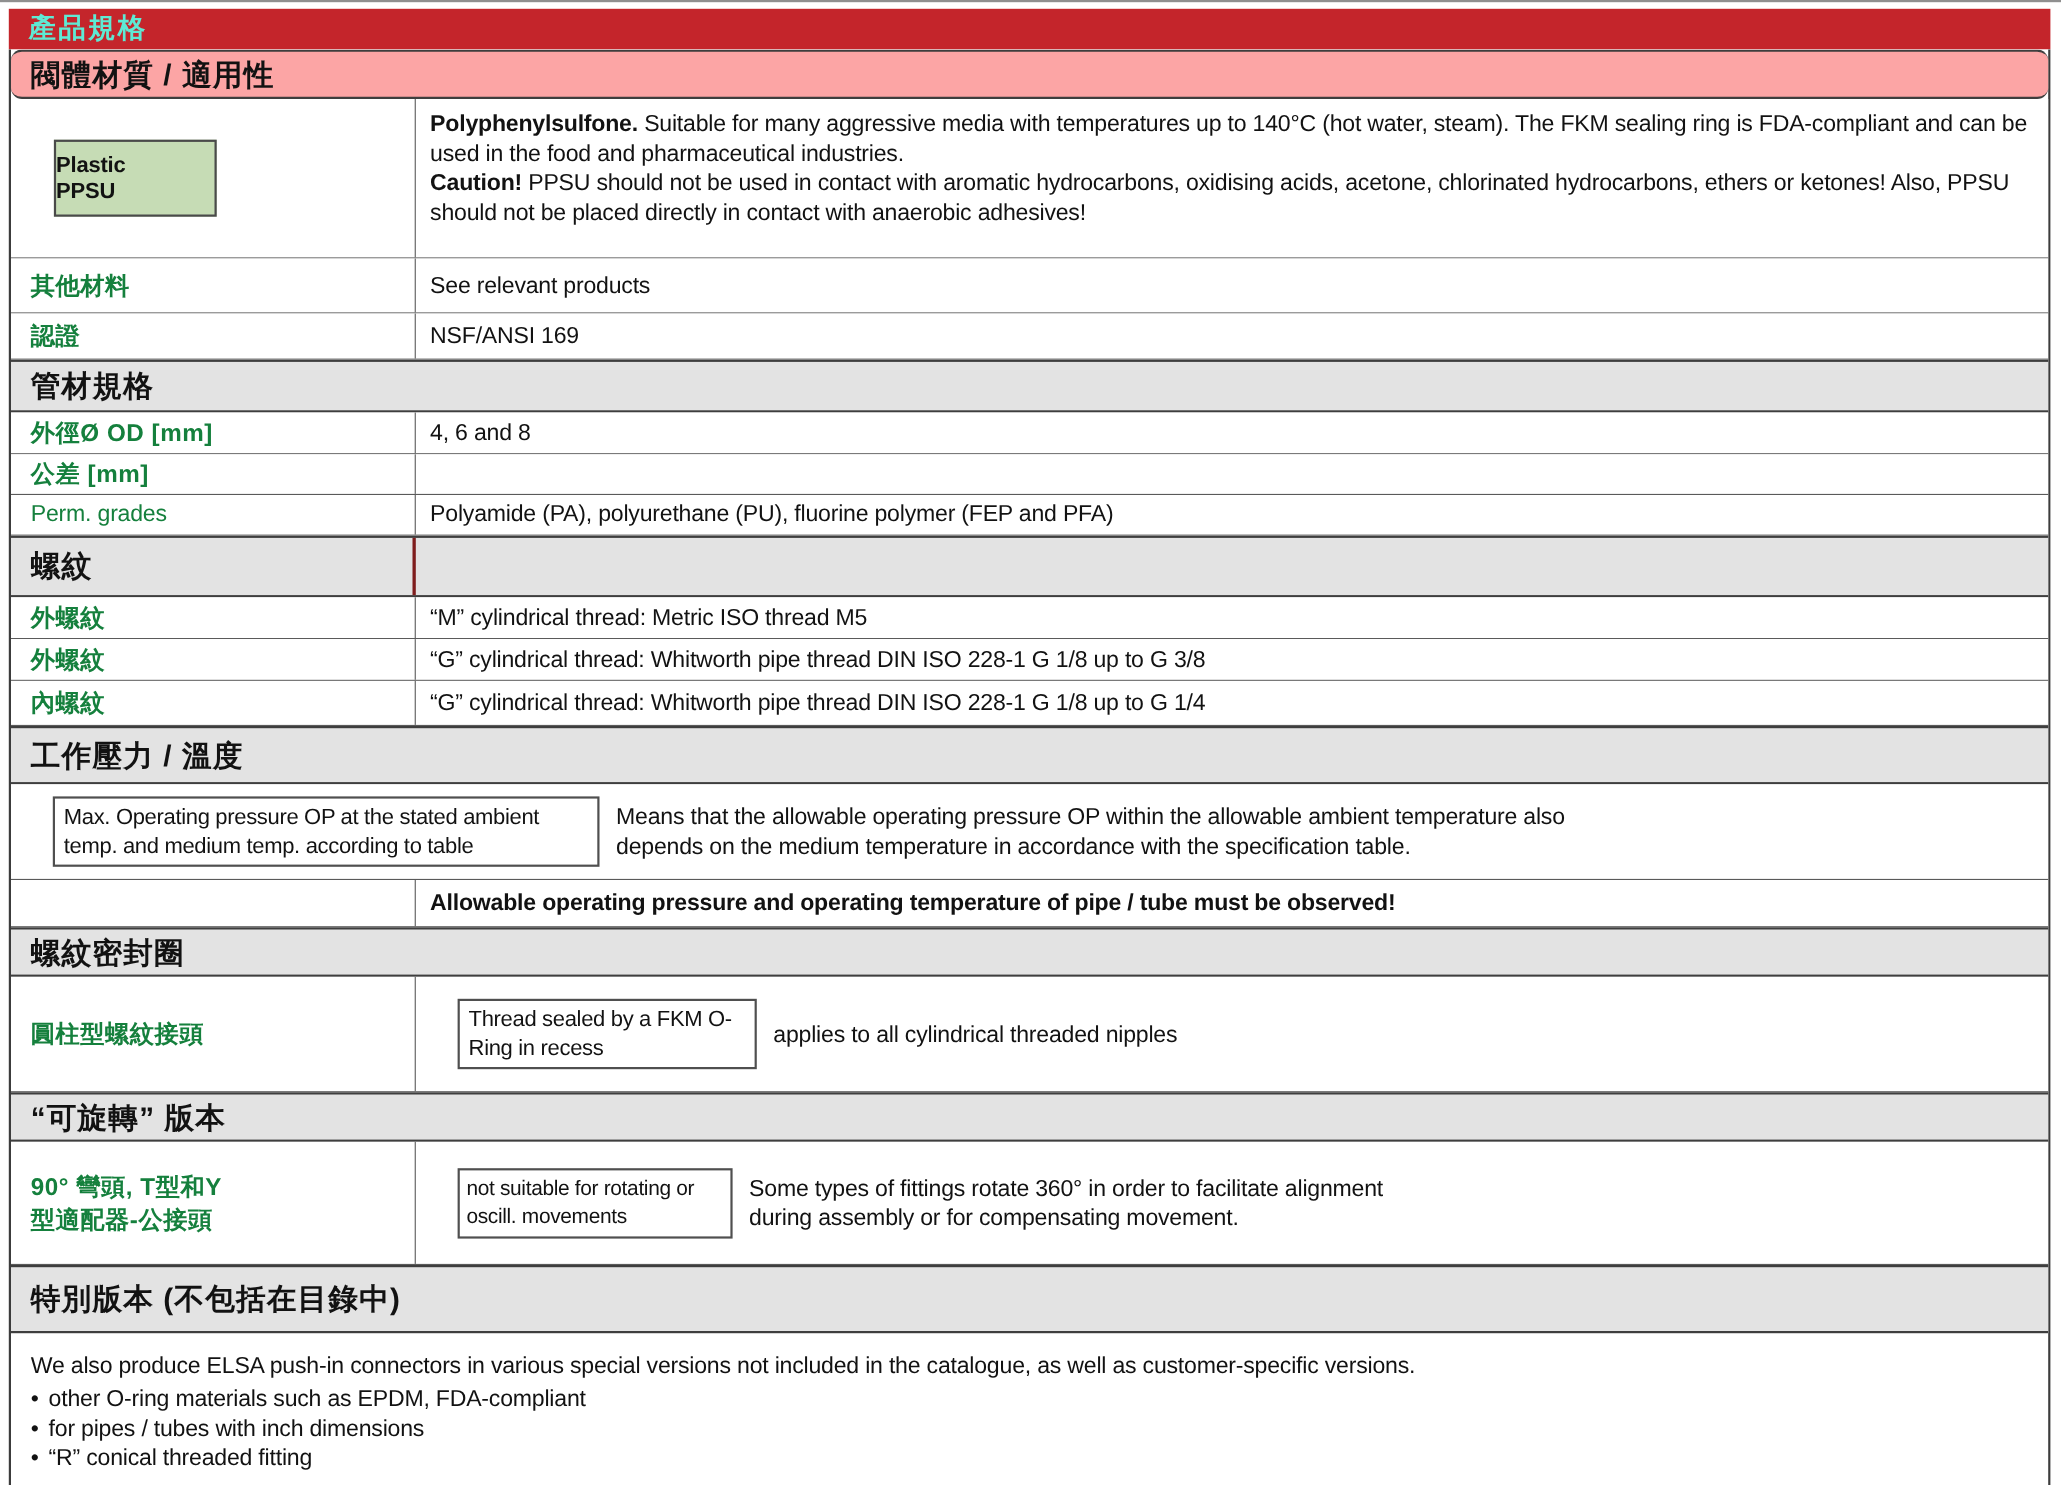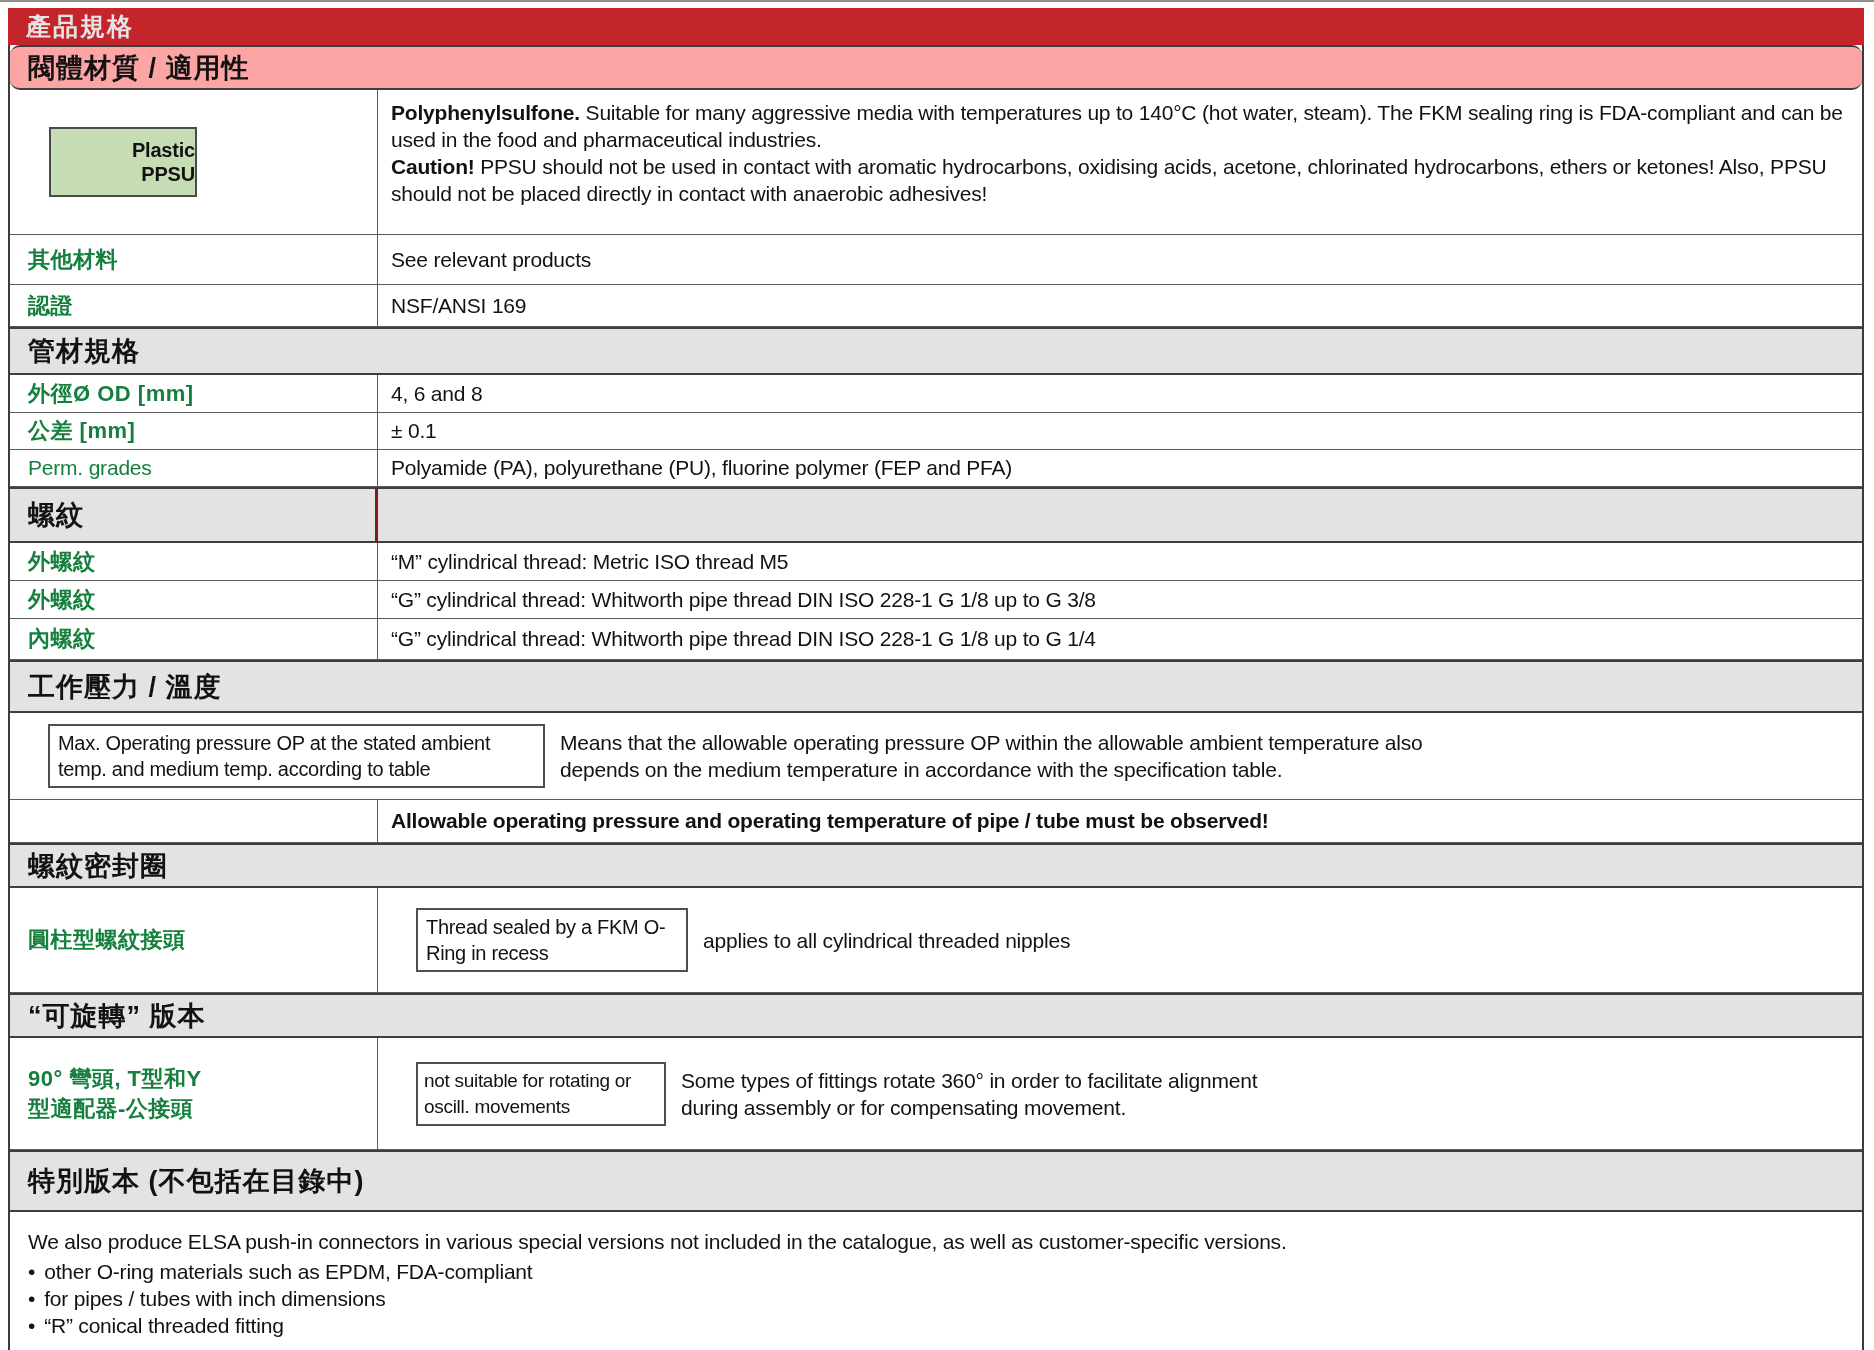--- a/index.html
+++ b/index.html
@@ -4,21 +4,21 @@
 <style>
   html,body { margin:0; padding:0; background:#ffffff; }
   .page {
     position:relative; width:1874px; height:1350px; overflow:hidden;
     background:#fff; color:#121212;
     font-family:"Liberation Sans","DejaVu Sans",sans-serif;
   }
   .top-hairline { height:8px; border-top:2px solid #8f8f8f; box-sizing:border-box; }
   .title-bar {
     margin-left:8px; width:1856px; height:37px; box-sizing:border-box;
-    background:#c4252b; color:#e5e5e5; font-weight:bold; font-size:25px;
+    background:#c4252b; color:#5eead4; font-weight:bold; font-size:25px;
     line-height:37px; padding-left:18px; letter-spacing:2px;
   }
   .sheet {
     margin-left:8px; width:1856px; box-sizing:border-box;
     border-left:2px solid #3c3c3c; border-right:2px solid #3c3c3c;
     border-bottom:3px solid #2e2e2e; background:#fff;
   }
   .sec-head {
     background:#e3e3e3; border-top:2px solid #3e3e3e; border-bottom:2px solid #3e3e3e;
     box-sizing:border-box; display:flex; align-items:center; padding-left:18px;
@@ -37,21 +37,21 @@
   }
   .value-cell { flex:1; box-sizing:border-box; padding-left:13px; display:flex; align-items:center; }
   .rlabel { color:#15803d; font-weight:bold; font-size:22px; letter-spacing:0.5px; }
   .rlabel.latin { font-weight:normal; font-size:21px; letter-spacing:-0.2px; }
   .val { font-size:21px; letter-spacing:-0.2px; }
   .ppsu-value { display:block; padding-top:9px; padding-right:18px; }
   .ppsu-value p { margin:0; font-size:21px; line-height:27px; letter-spacing:-0.2px; }
   .ppsu-badge {
     width:148px; height:70px; margin-left:21px; box-sizing:border-box;
     background:#c6dcb5; border:2px solid #4a4a4a;
-    display:flex; flex-direction:column; justify-content:center; align-items:flex-end;
+    display:flex; flex-direction:column; justify-content:center; align-items:flex-start;
     font-weight:bold; font-size:20px; line-height:24px; letter-spacing:-0.2px;
   }
   .note-box {
     box-sizing:border-box; border:2px solid #4f4f4f; background:#fff;
     padding:4px 8px; font-size:20px; line-height:26px; letter-spacing:-0.3px;
     flex-shrink:0;
     margin-left:25px;
   }
   .desc { margin-left:15px; font-size:21px; line-height:27px; letter-spacing:-0.2px; }
   .bold-note { font-size:21px; font-weight:bold; letter-spacing:-0.2px; }
@@ -120,23 +120,20 @@
         </div>
       <div class="value-cell">
           <span class="val">4, 6 and 8</span>
         </div>
     </div>
 
     <div class="row" style="height:37px;">
       <div class="label-cell">
           <span class="rlabel">公差 [mm]</span>
         </div>
-      <div class="value-cell">
-          <span class="val">± 0.1</span>
-        </div>
     </div>
 
     <div class="row" style="height:37px;">
       <div class="label-cell">
           <span class="rlabel latin">Perm. grades</span>
         </div>
       <div class="value-cell">
           <span class="val">Polyamide (PA), polyurethane (PU), fluorine polymer (FEP and PFA)</span>
         </div>
     </div>

